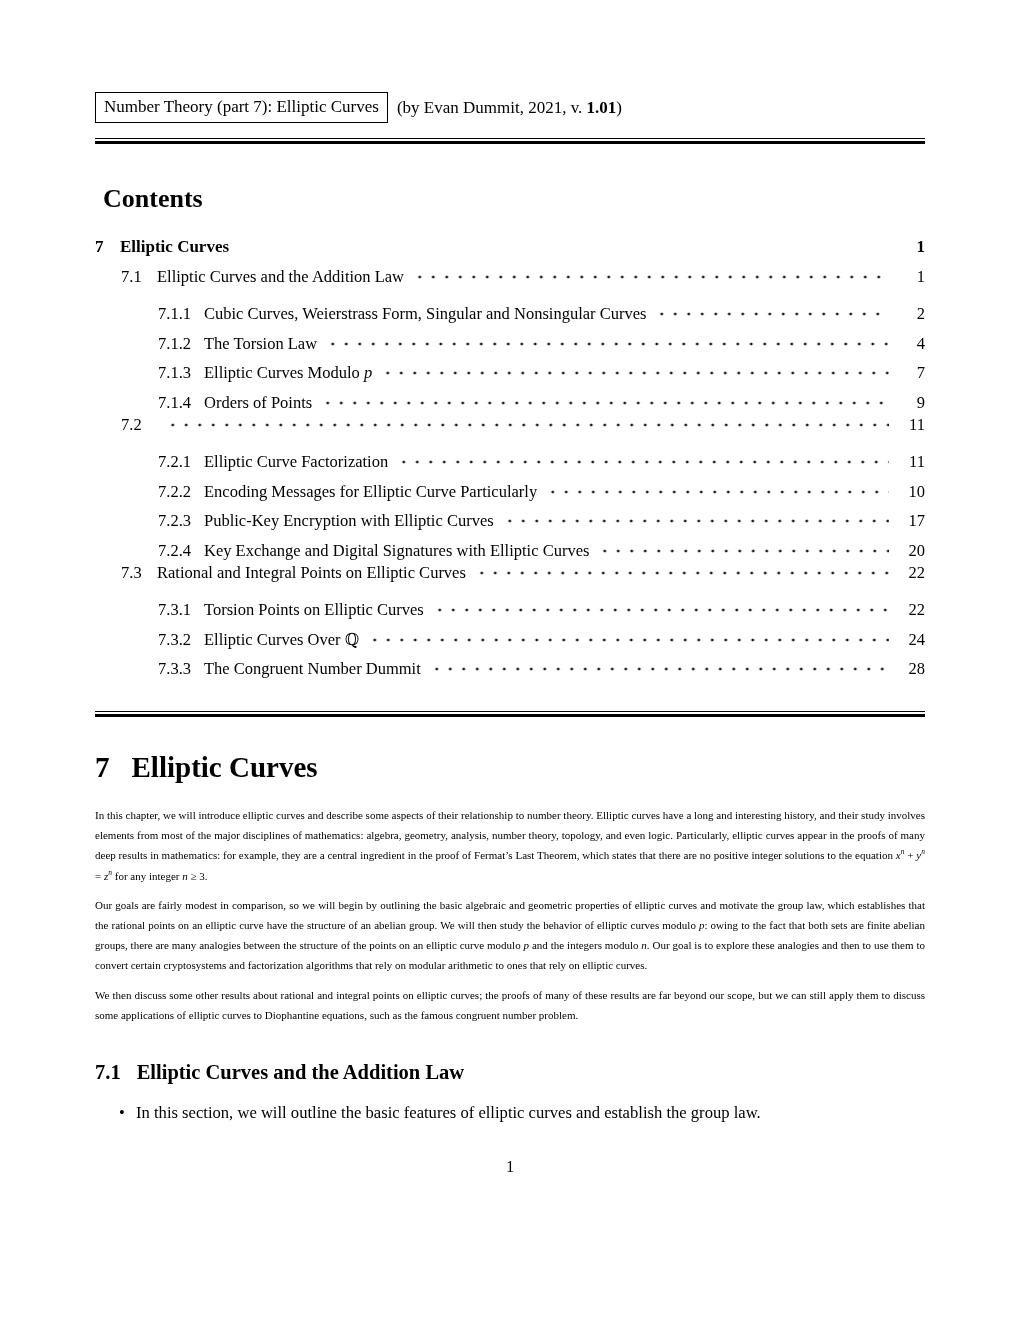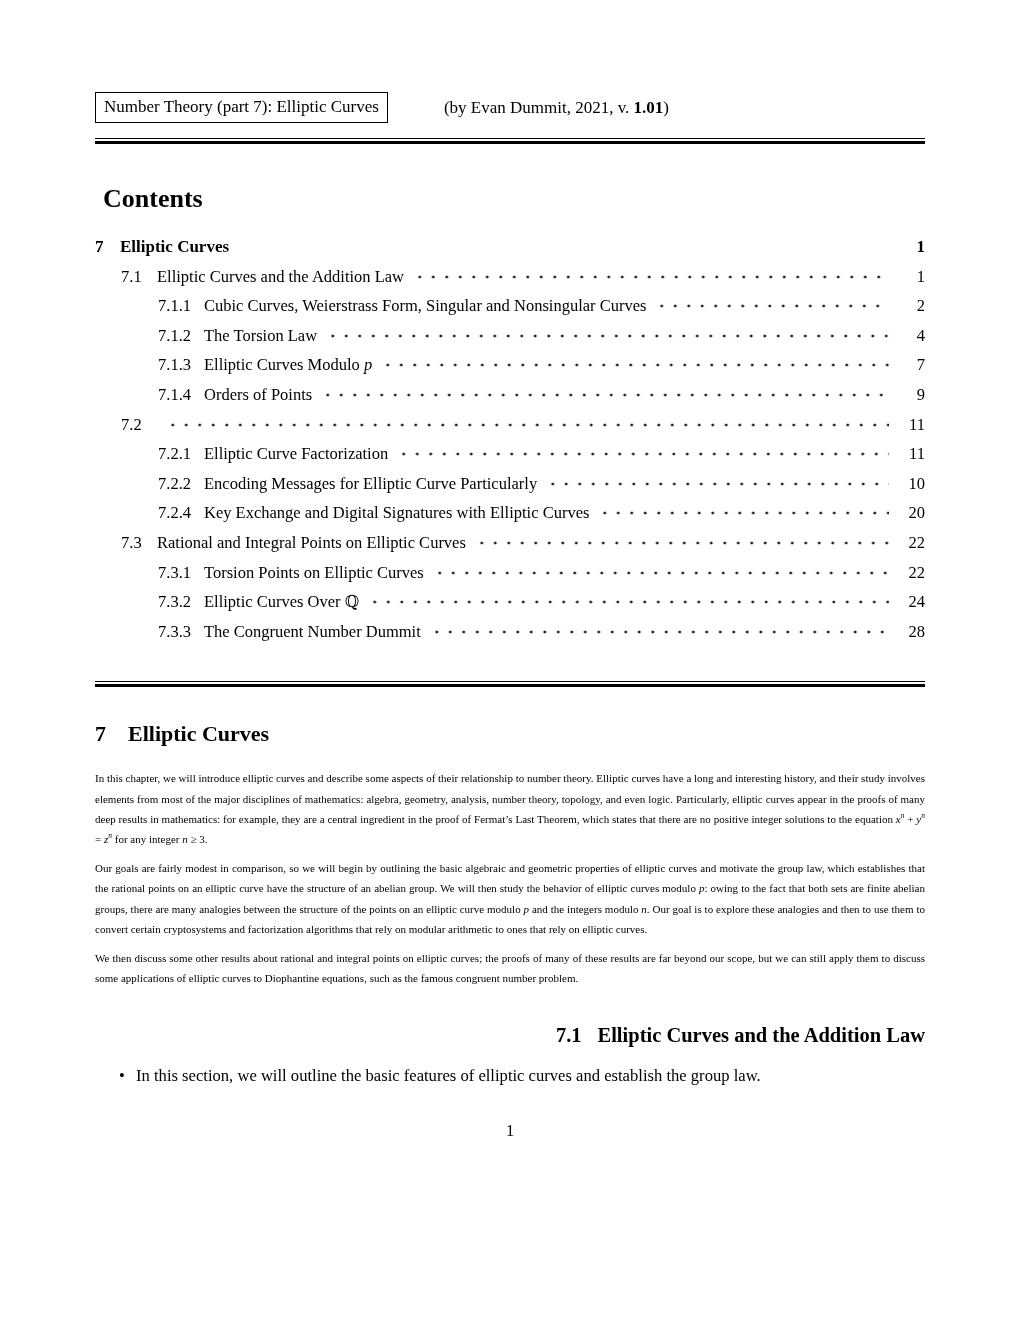--- a/index.html
+++ b/index.html
@@ -7,56 +7,56 @@
     width:1020px; height:1320px; overflow:hidden;
     background:#ffffff; color:#000;
     font-family:"Liberation Serif","DejaVu Serif",serif;
   }
   .page { padding:92px 95px 0 95px; }
   sup { font-size:68%; line-height:0; }
   .mi { font-style:italic; }
   .b { font-weight:bold; }
 
   
-  .header-row { display:flex; align-items:center; font-size:17px;gap:39px; }
+  .header-row { display:flex; align-items:center; font-size:17px; }
   .boxed { border:1.5px solid #000; padding:4px 8px 5px 8px; }
-  .byline { margin-left:17px; }
+  .byline { margin-left:9px; }
 
   
   .double-rule { margin-top:15px; height:2px; border-top:1.5px solid #000; border-bottom:3px solid #000; }
   .double-rule.mid { margin-top:30px; }
 
   
   .contents-heading { margin:40px 0 0 8px; font-size:26px; font-weight:bold; }
   .toc { margin-top:23px; font-size:16.5px; }
   .toc-row { display:flex; align-items:baseline; height:29.6px; }
   .toc-row.lvl0 { font-size:17px; }
   .toc-row.b .toc-num, .toc-row.b .toc-title, .toc-row.b .toc-page { font-weight:bold; }
   .toc-num { flex:0 0 auto; }
   .lvl0 .toc-num { width:25px; }
   .lvl1 { padding-left:26px; } .lvl1 .toc-num { width:36px; }
-  .lvl2 { padding-left:63px; } .lvl2 .toc-num { width:46px; }
+  .lvl2 { padding-left:63px; } .lvl2 .toc-num { width:46px;margin-top:8px; }
   .toc-title { flex:0 1 auto; white-space:nowrap; }
   .toc-dots {
     flex:1 1 12px; height:0.9em; margin-left:7px;
     background-image:radial-gradient(circle, #1c1c1c 1.2px, rgba(0,0,0,0) 1.7px);
     background-size:13.5px 6px; background-repeat:repeat-x;
     background-position:2px calc(100% - 2px);
   }
   .toc-dots.nodots { background:none; }
   .toc-page { flex:0 0 36px; text-align:right; }
 
   
-  .section-heading { margin:34px 0 0 0; font-size:22px; font-weight:bold; }
+  .section-heading { margin:34px 0 0 0; font-size:29px; font-weight:bold; }
   .section-heading .sec-num { margin-right:22px; }
   .paragraphs p { margin:9px 0 0 0; text-align:justify; font-size:11px; line-height:20.2px; }
   .paragraphs p:first-child { margin-top:21px; }
 
   
-  .subsection-heading { margin:36px 0 4px 0; font-size:20.5px; font-weight:bold;text-align:right; }
+  .subsection-heading { margin:36px 0 4px 0; font-size:20.5px; font-weight:bold; }
   .subsection-heading .sub-num { margin-right:16px; }
   .bullet-item { display:flex; margin-top:19px; padding-left:24px; font-size:16.6px; line-height:20.2px; }
   .bullet-marker { flex:0 0 17px; }
 
   .footer-page { margin-top:34px; text-align:center; font-size:16.5px; }
 </style>
 </head>
 <body>
 
 <div class="page">
@@ -118,20 +118,26 @@
       <span class="toc-dots"></span>
       <span class="toc-page">11</span>
     </div>
       <div class="toc-row lvl2">
       <span class="toc-num">7.2.2</span>
       <span class="toc-title"><span>Encoding Messages for Elliptic Curve Particularly</span></span>
       <span class="toc-dots"></span>
       <span class="toc-page">10</span>
     </div>
       <div class="toc-row lvl2">
+      <span class="toc-num">7.2.3</span>
+      <span class="toc-title"><span>Public-Key Encryption with Elliptic Curves</span></span>
+      <span class="toc-dots"></span>
+      <span class="toc-page">17</span>
+    </div>
+      <div class="toc-row lvl2">
       <span class="toc-num">7.2.4</span>
       <span class="toc-title"><span>Key Exchange and Digital Signatures with Elliptic Curves</span></span>
       <span class="toc-dots"></span>
       <span class="toc-page">20</span>
     </div>
       <div class="toc-row lvl1">
       <span class="toc-num">7.3</span>
       <span class="toc-title"><span>Rational and Integral Points on Elliptic Curves</span></span>
       <span class="toc-dots"></span>
       <span class="toc-page">22</span>

